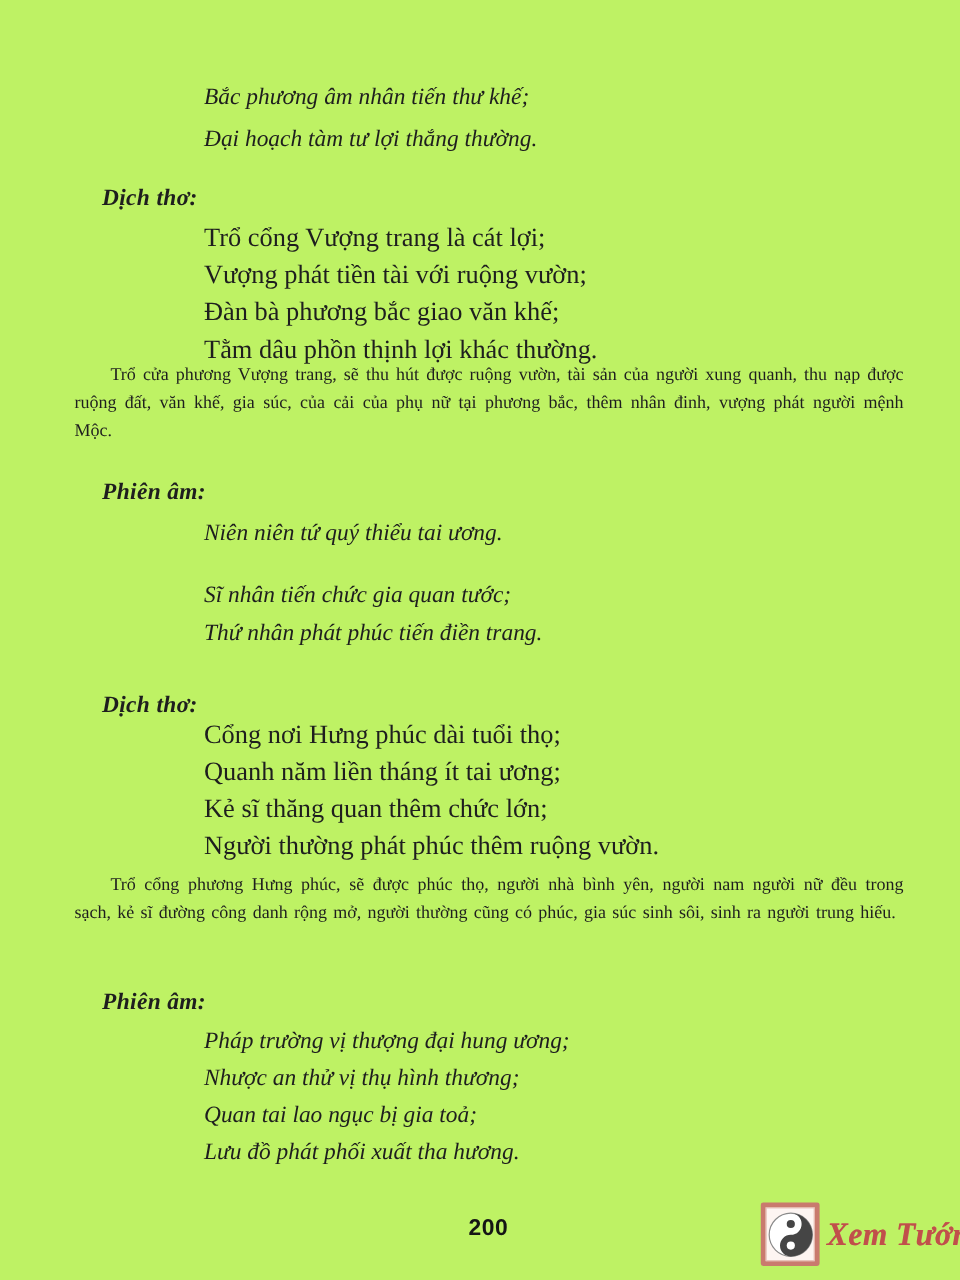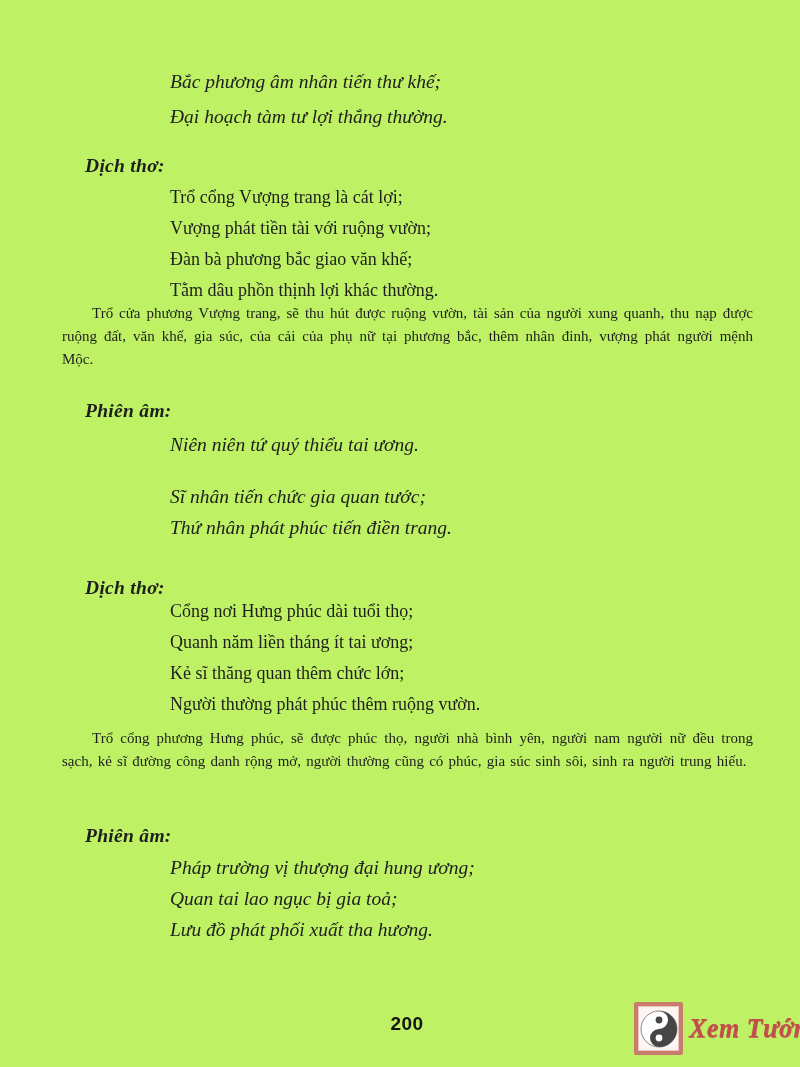--- a/index.html
+++ b/index.html
@@ -16,21 +16,21 @@
   }
   .abs { position: absolute; }
   .verse-block { left: 170px; }
   .verse-line { white-space: nowrap; }
   .italic-verse .verse-line {
     font-style: italic;
     font-size: 19.5px;
     line-height: 35px;
   }
   .plain-verse .verse-line {
-    font-size: 18px;
+    font-size: 22px;
     line-height: 31px;
   }
   .opening-verse .verse-line { line-height: 35px; }
   .section-heading {
     left: 85px;
     font-weight: bold;
     font-style: italic;
     font-size: 19.5px;
     letter-spacing: 0.3px;
   }
@@ -116,20 +116,21 @@
     <div class="verse-line">Quanh năm liền tháng ít tai ương;</div>
     <div class="verse-line">Kẻ sĩ thăng quan thêm chức lớn;</div>
     <div class="verse-line">Người thường phát phúc thêm ruộng vườn.</div>
   </div>
 
   <div class="abs commentary" style="top:727px;">Trổ cổng phương Hưng phúc, sẽ được phúc thọ, người nhà bình yên, người nam người nữ đều trong sạch, kẻ sĩ đường công danh rộng mở, người thường cũng có phúc, gia súc sinh sôi, sinh ra người trung hiếu.</div>
 
   <div class="abs section-heading" style="top:825px;">Phiên âm:</div>
   <div class="abs verse-block italic-verse" style="top:852px;">
     <div class="verse-line" style="line-height:31px;">Pháp trường vị thượng đại hung ương;</div>
+    <div class="verse-line" style="line-height:31px;">Nhược an thử vị thụ hình thương;</div>
     <div class="verse-line" style="line-height:31px;">Quan tai lao ngục bị gia toả;</div>
     <div class="verse-line" style="line-height:31px;">Lưu đồ phát phối xuất tha hương.</div>
   </div>
 
   <div class="abs page-number" style="top:1013px;">200</div>
 
   <div class="abs watermark">
     <div class="yy-frame">
       <svg width="38" height="38" viewBox="0 0 38 38" aria-hidden="true">
         <g transform="translate(1,1)">

